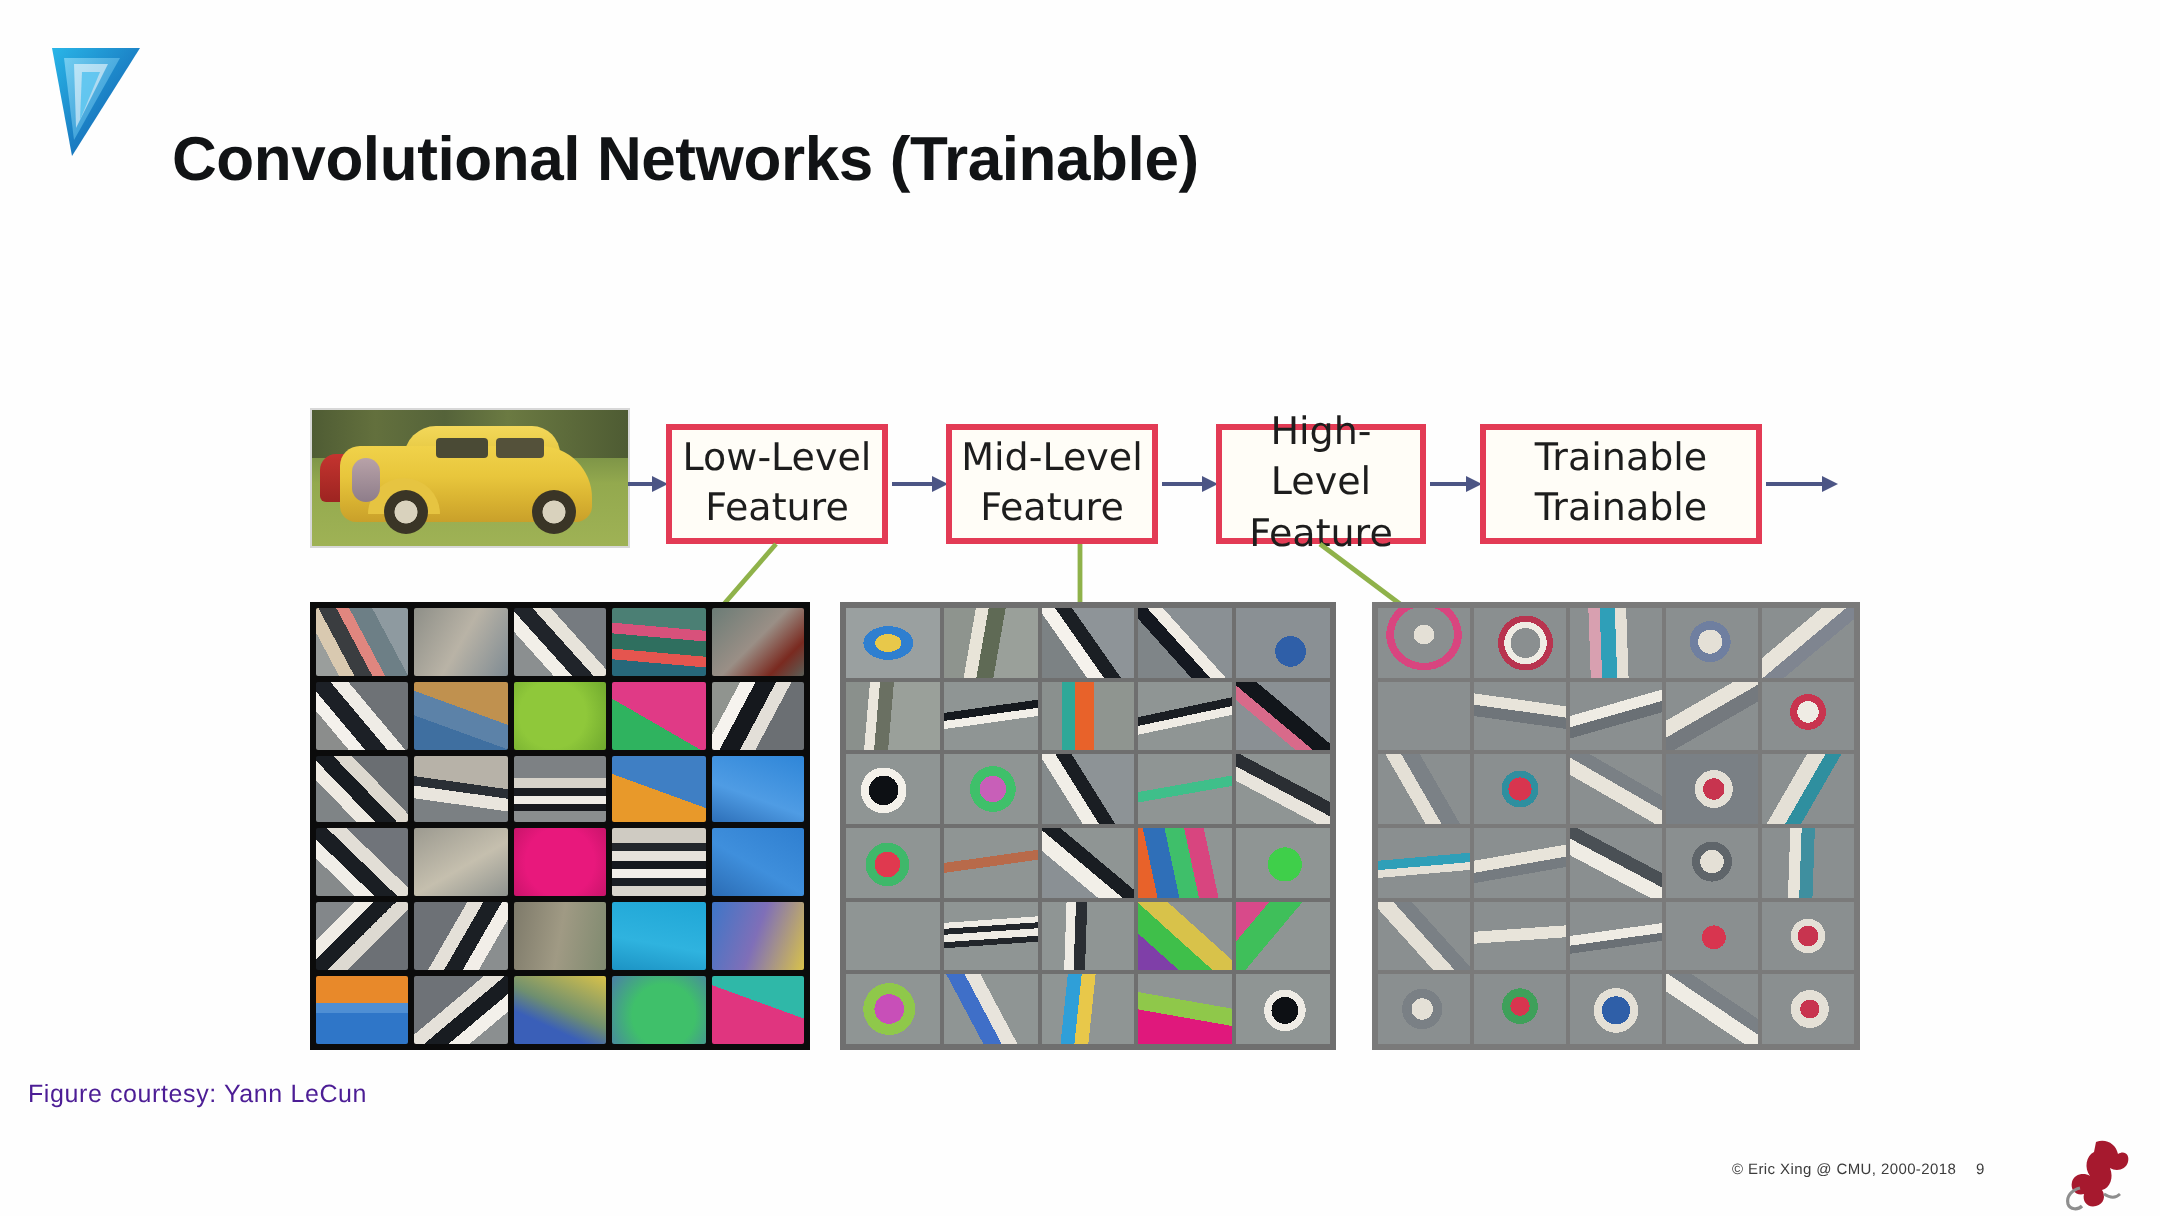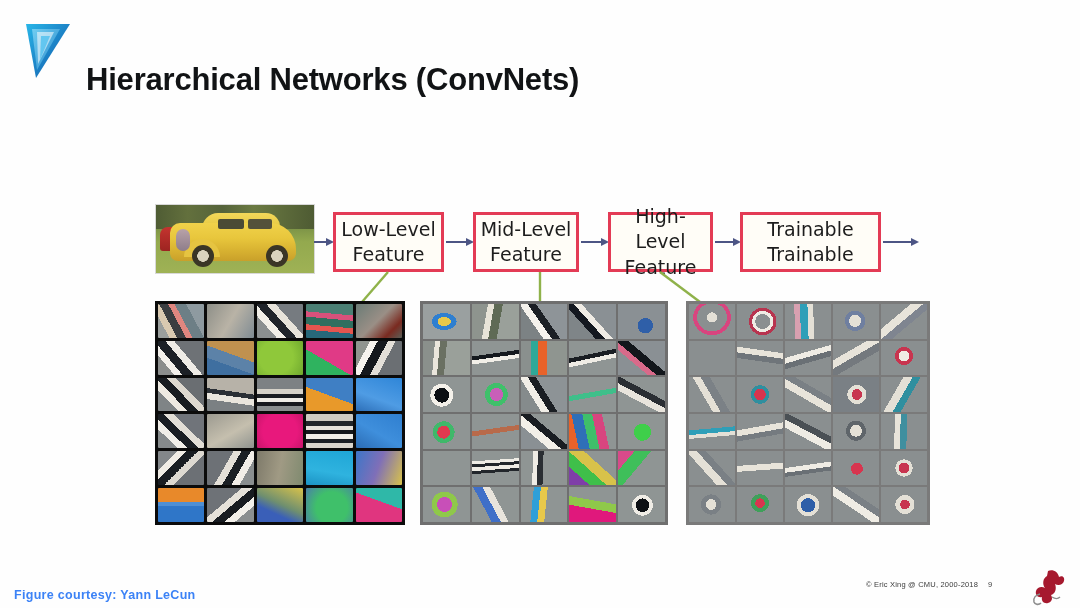--- a/index.html
+++ b/index.html
@@ -102,21 +102,21 @@
   }
   #grid-high{
     left:686px;top:301px;width:244px;height:224px;
     grid-template-columns:repeat(5,1fr);grid-template-rows:repeat(6,1fr);
     gap:2px;background:#7a7a7a;padding:3px;
   }
   .cell{width:100%;height:100%;position:relative;overflow:hidden;}
 
   
   .foot-left{
-    position:absolute;left:14px;top:588px;font-size:12.5px;color:#3b82f6;letter-spacing:.3px;font-weight:bold;
+    position:absolute;left:14px;top:540px;font-size:12.5px;color:#4c1d95;letter-spacing:.3px;
   }
   .foot-copy{
     position:absolute;left:866px;top:580px;font-size:7.5px;color:#3b3b3b;letter-spacing:.2px;
   }
   .foot-page{
     position:absolute;left:988px;top:580px;font-size:7.5px;color:#3b3b3b;
   }
   .cmu-logo{position:absolute;left:1028px;top:568px;width:40px;height:38px;}
 </style>
 </head>
@@ -137,21 +137,21 @@
           <stop offset="100%" stop-color="#2a90d0"></stop>
         </linearGradient>
       </defs>
       <path d="M16 12 L60 12 L26 66 Z" fill="url(#lg1)"></path>
       <path d="M22 17 L50 17 L27 58 Z" fill="url(#lg2)" opacity="0.85"></path>
       <path d="M27 20 L44 20 L28 52 Z" fill="#ffffff" opacity="0.55"></path>
       <path d="M31 24 L40 24 L30 48 Z" fill="#4fc0ef" opacity="0.8"></path>
     </svg>
   </div>
 
-  <div class="title">Hierarchical Networks (ConvNets)</div>
+  <div class="title">Convolutional Networks (Trainable)</div>
 
 
   <div class="car-photo">
     <div class="car-sky"></div>
     <div class="car-tree"></div>
     <div class="car-redcar"></div>
     <div class="car-roof"></div>
     <div class="car-body"></div>
     <div class="car-fender"></div>
     <div class="car-win1"></div>

